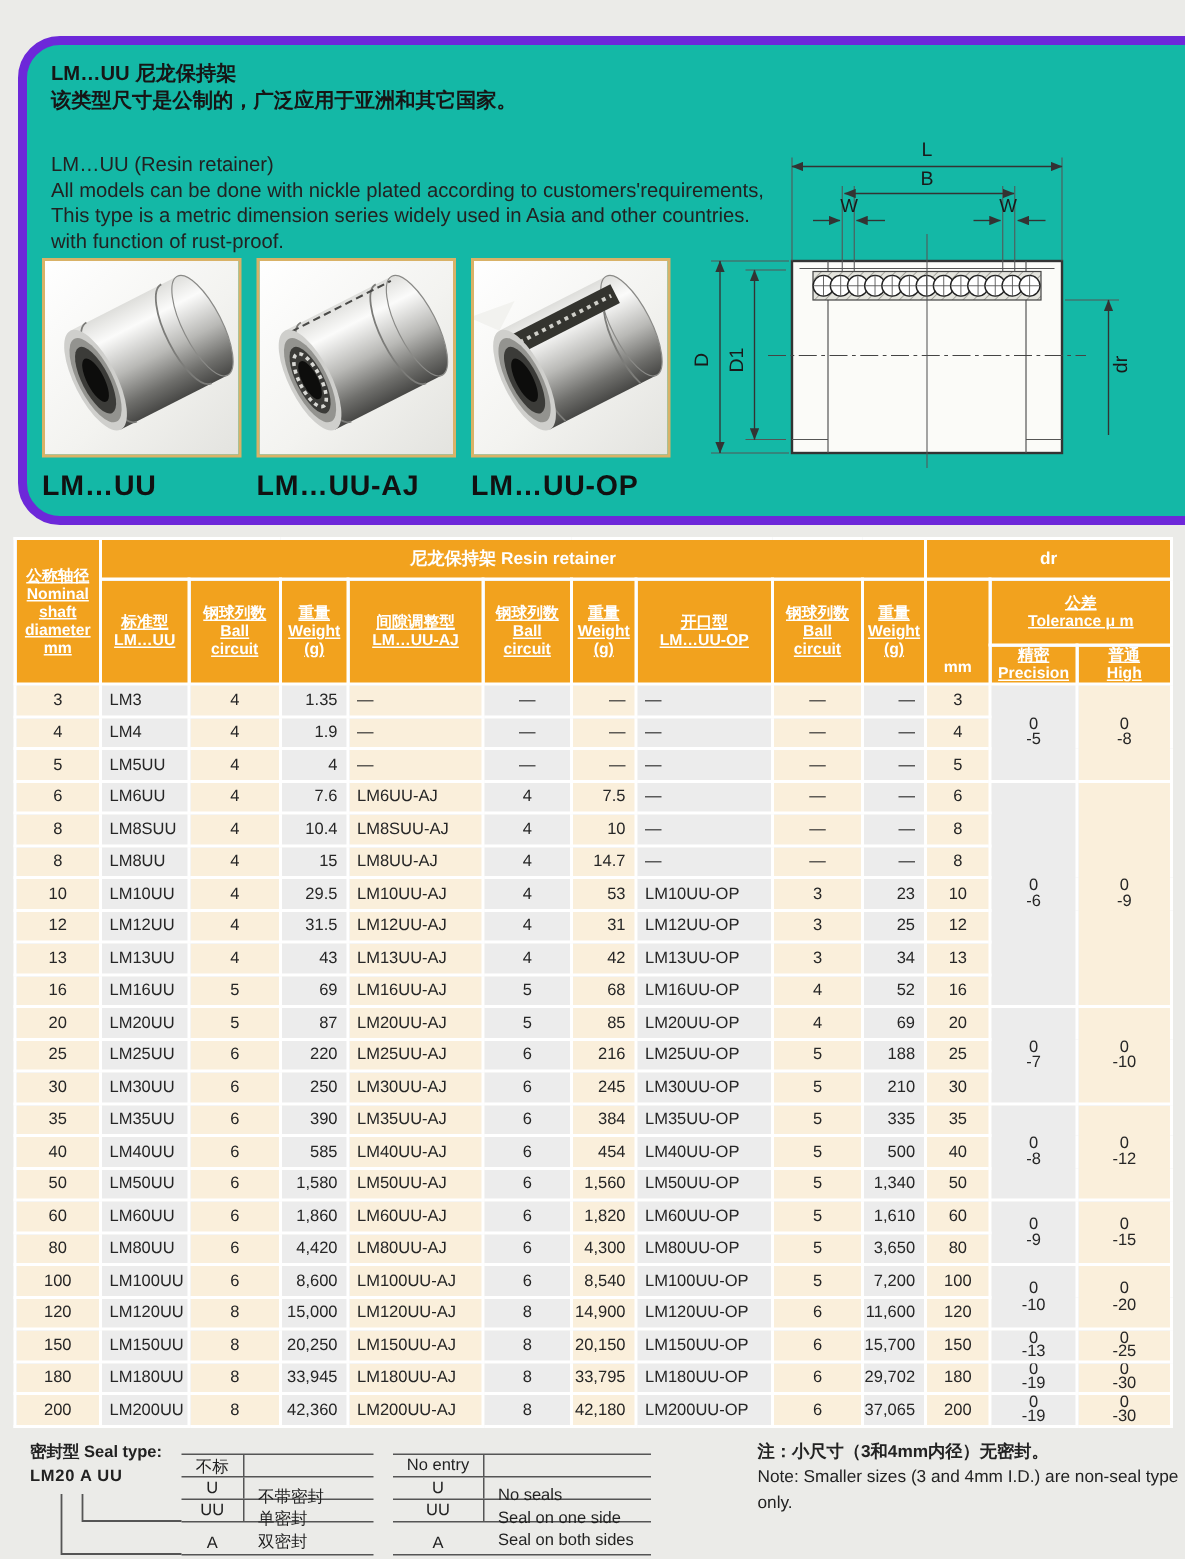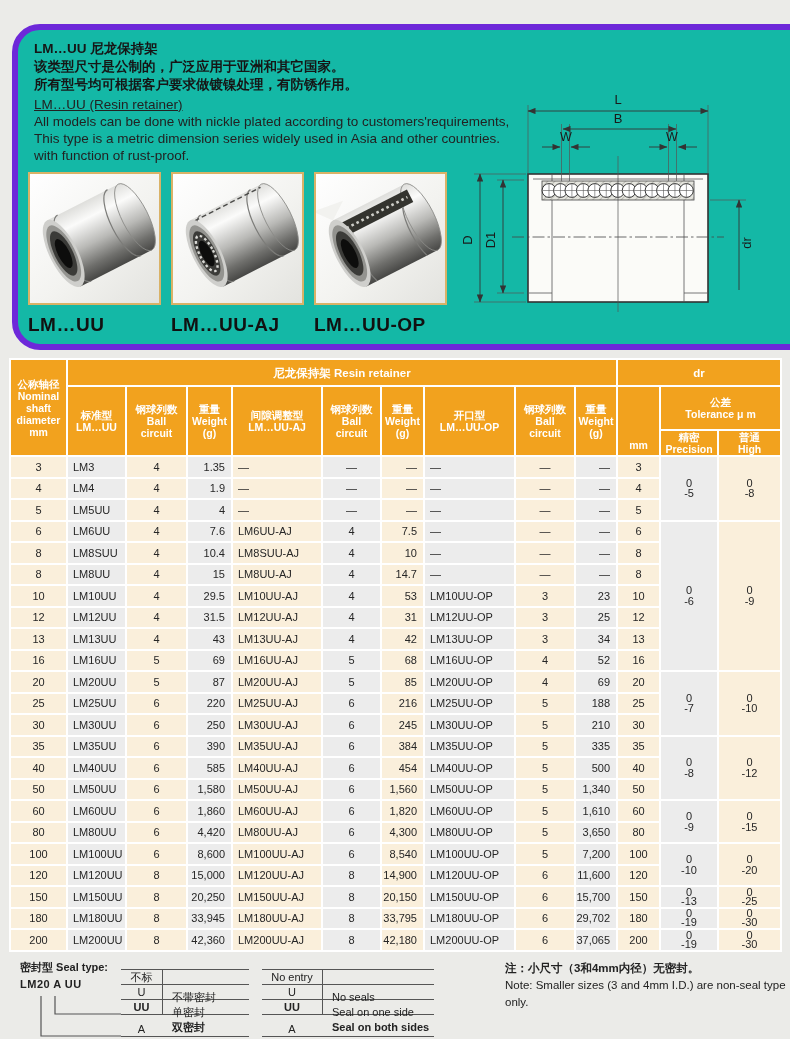--- a/index.html
+++ b/index.html
@@ -4,29 +4,29 @@
 <style>
   :root{
     --orange:#f2a21e; --cream:#faefdb; --gray:#ececec;
     --gold:#d9b267; --line:#555; --ink:#222;
   }
   html,body{margin:0;padding:0;}
   body{
     width:790px;height:1039px;position:relative;overflow:hidden;
     background:#ebebe8;font-family:"Liberation Sans","DejaVu Sans",sans-serif;color:var(--ink);
   }
-  .lines{white-space:pre-line;}
+  .lines{white-space:pre-line;text-decoration:underline;}
   
   .intro-box{
     position:absolute;left:12px;top:24px;width:760px;height:314px;
     background:#14b8a6;border:6px solid #6d28d9;border-radius:28px;padding-left:40px;
   }
   .intro-text{position:absolute;left:16px;top:10px;}
   .zh-block{font-weight:bold;font-size:13.5px;line-height:18px;color:#161616;}
-  .en-title{font-size:13.5px;line-height:17px;margin-top:2px;text-decoration:underline;}
+  .en-title{font-size:13.5px;line-height:17px;margin-top:25px;}
   .en-block{font-size:13.5px;line-height:17px;}
   .figure{position:absolute;top:142px;width:133px;}
   .fig-1{left:10px;} .fig-2{left:153px;} .fig-3{left:296px;}
   .frame{
     width:129px;height:129px;border:2px solid var(--gold);
     background:linear-gradient(135deg,#ffffff 0%,#f3f3f0 55%,#e3e3df 100%);
   }
   .fig-label{margin-top:9px;font-weight:bold;font-size:19px;letter-spacing:.5px;color:#111;}
   .drawing{position:absolute;left:432px;top:84px;}
   
@@ -50,21 +50,21 @@
   .a-r{text-align:right !important;padding-right:6px !important;}
   .tol{white-space:pre-line;line-height:10.5px;font-size:10.5px;}
   .tol.small{font-size:8.5px;line-height:9px;}
   
   .seal-title{position:absolute;left:20px;top:960px;font-weight:bold;font-size:11px;}
   .seal-example{position:absolute;left:20px;top:978px;font-weight:bold;font-size:11px;letter-spacing:.5px;}
   .mini{position:absolute;font-size:11px;}
   .mini-zh{left:121px;top:969px;width:128px;}
   .mini-en{left:262px;top:969px;width:172px;}
   .mini-row{display:flex;height:14px;align-items:center;border-top:1px solid var(--line);}
-  .mini-row:last-child{border-bottom:1px solid var(--line);font-weight:bold;}
+  .mini-row:last-child{border-bottom:1px solid var(--line);}
   .mini-zh .c1{width:41px;text-align:center;border-right:1px solid var(--line);height:100%;display:flex;align-items:center;justify-content:center;}
   .mini-en .c1{width:60px;text-align:center;border-right:1px solid var(--line);height:100%;display:flex;align-items:center;justify-content:center;}
   .c2{padding-left:9px;margin-top:40px;}
   .mini-a{position:absolute;display:flex;height:15px;align-items:center;border-bottom:1.2px solid var(--line);font-size:11px;}
   .mini-a-zh{left:121px;top:1021px;width:128px;}
   .mini-a-en{left:262px;top:1021px;width:172px;}
   .mini-a .c1{width:41px;text-align:center;}
   .mini-a-en .c1{width:60px;}
   .note{position:absolute;left:505px;top:960px;font-size:11.5px;line-height:17px;}
   .note .nz{font-weight:bold;}
@@ -72,21 +72,20 @@
   svg text{font-family:"Liberation Sans","DejaVu Sans",sans-serif;}
 </style>
 </head>
 <body>
 
 <div class="intro-box">
   <div class="intro-text">
     <div class="zh-block">
       <div>LM…UU 尼龙保持架</div>
       <div>该类型尺寸是公制的，广泛应用于亚洲和其它国家。</div>
-      <div>所有型号均可根据客户要求做镀镍处理，有防锈作用。</div>
     </div>
     <div class="en-title">LM…UU (Resin retainer)</div>
     <div class="en-block">
       <div>All models can be done with nickle plated according to customers'requirements,</div>
       <div>This type is a metric dimension series widely used in Asia and other countries.</div>
       <div>with function of rust-proof.</div>
     </div>
   </div>
 
   <div class="figure fig-1">

